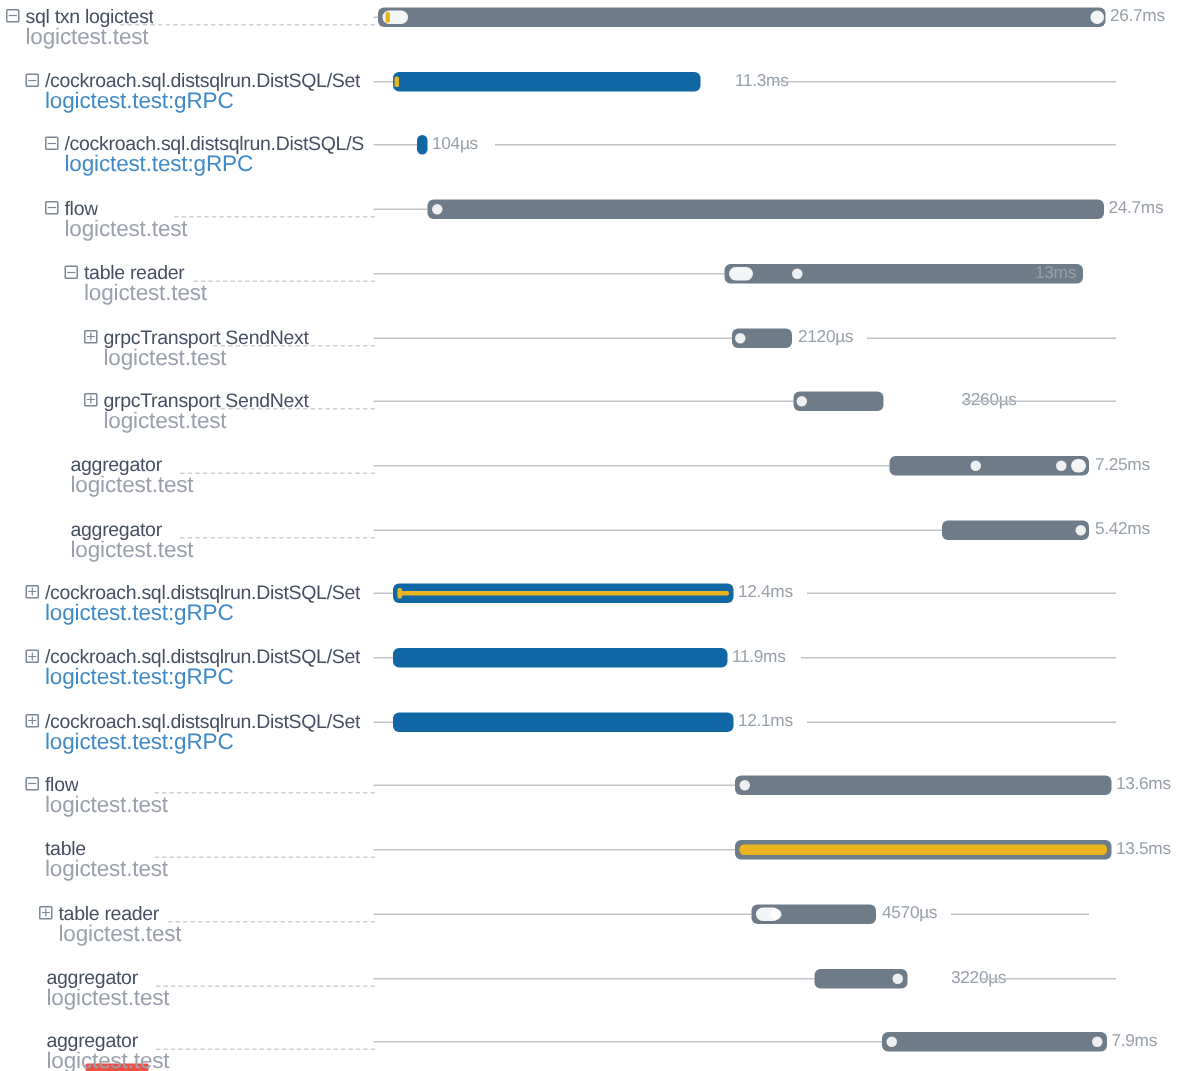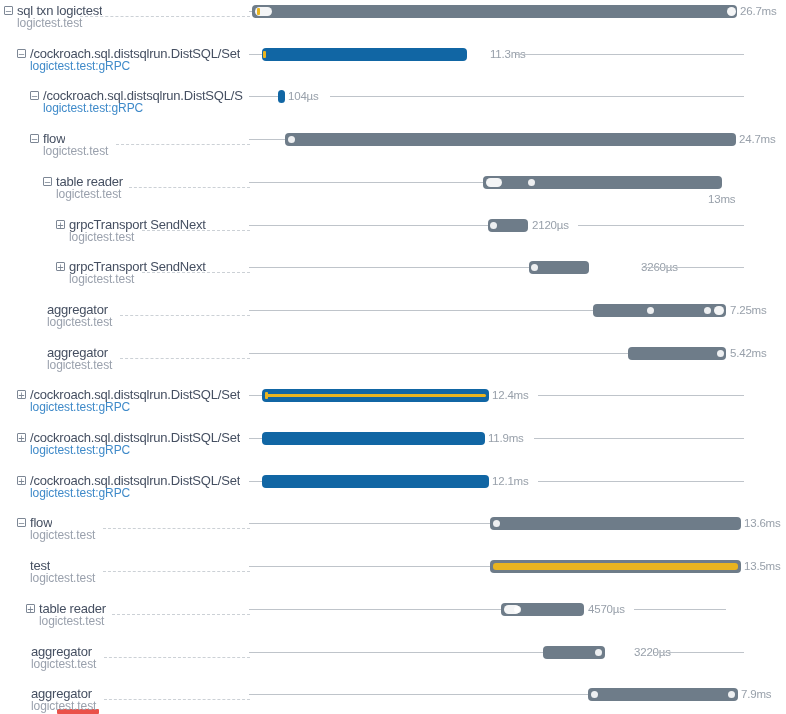--- a/index.html
+++ b/index.html
@@ -12,21 +12,21 @@
     position:absolute;top:3px;width:9px;height:9px;border:1px solid #7d8795;border-radius:1px;
     color:#7d8795;font-size:11px;line-height:8px;text-align:center;box-sizing:border-box;
     font-weight:400;
   }
   .span-name{
     position:absolute;top:0;height:16px;white-space:nowrap;overflow:hidden;
     font-size:13px;color:#454f61;letter-spacing:-0.2px;
   }
   .span-sub{
     position:absolute;top:13px;height:13px;white-space:nowrap;
-    font-size:12px;color:#9aa1ad;letter-spacing:-0.1px;
+    font-size:15px;color:#9aa1ad;letter-spacing:-0.1px;
   }
   .sub-link{color:#3f8ac9;}
   .dash{position:absolute;top:13px;height:0;border-top:1px dashed #ccd1d6;}
   .lead,.trail{position:absolute;top:8px;height:1px;background:#bfc4ca;}
   .bar{position:absolute;top:2px;height:13px;border-radius:4px;}
   .bar.gray{background:#6e7c89;}
   .bar.blue{background:#1166a4;}
   .stripe{position:absolute;left:3px;right:3px;background:#e9b41f;}
   .stripe.thin{top:5px;height:3px;border-radius:1.5px;}
   .stripe.thick{top:3px;height:7px;border-radius:3px;}
@@ -106,21 +106,21 @@
     </div>
     <div class="row" style="top: 174px;">
     <span class="tree-icon" style="left: 43px;">−</span>
     <span class="span-name" style="left: 56px; max-width: 197px;">table reader</span>
     <span class="span-sub" style="left: 56px;">logictest.test</span>
     <span class="dash" style="left: 129px; width: 121px;"></span>
     <span class="lead" style="left: 249px; width: 234px;"></span>
     <span class="bar gray" style="left: 483px; width: 239px;">
       
     </span>
-    <span class="dur" style="left: 708px; margin-top: 17px;">13ms</span>
+    <span class="dur" style="left: 690px;">13ms</span>
 
   <span class="mark-pill" style="left: 486px; width: 16px;"></span>
       <span class="mark-dot" style="left: 528px;"></span>
     </div>
     <div class="row" style="top: 217px;">
     <span class="tree-icon" style="left: 56px;">+</span>
     <span class="span-name" style="left: 69px; max-width: 184px;">grpcTransport SendNext</span>
     <span class="span-sub" style="left: 69px;">logictest.test</span>
     <span class="dash" style="left: 142px; width: 108px;"></span>
     <span class="lead" style="left: 249px; width: 239px;"></span>
@@ -217,21 +217,21 @@
     <span class="lead" style="left: 249px; width: 241px;"></span>
     <span class="bar gray" style="left: 490px; width: 251px;">
       
     </span>
     <span class="dur" style="left: 744px;">13.6ms</span>
 
   <span class="mark-dot" style="left: 493px;"></span>
     </div>
     <div class="row" style="top: 558px;">
 
-    <span class="span-name" style="left: 30px; max-width: 223px;">test</span>
+    <span class="span-name" style="left: 30px; max-width: 223px;">table</span>
     <span class="span-sub" style="left: 30px;">logictest.test</span>
     <span class="dash" style="left: 103px; width: 147px;"></span>
     <span class="lead" style="left: 249px; width: 241px;"></span>
     <span class="bar gray" style="left: 490px; width: 251px;">
       <span class="stripe thick"></span>
     </span>
     <span class="dur" style="left: 744px;">13.5ms</span>
 
   </div>
     <div class="row" style="top: 601px;">

